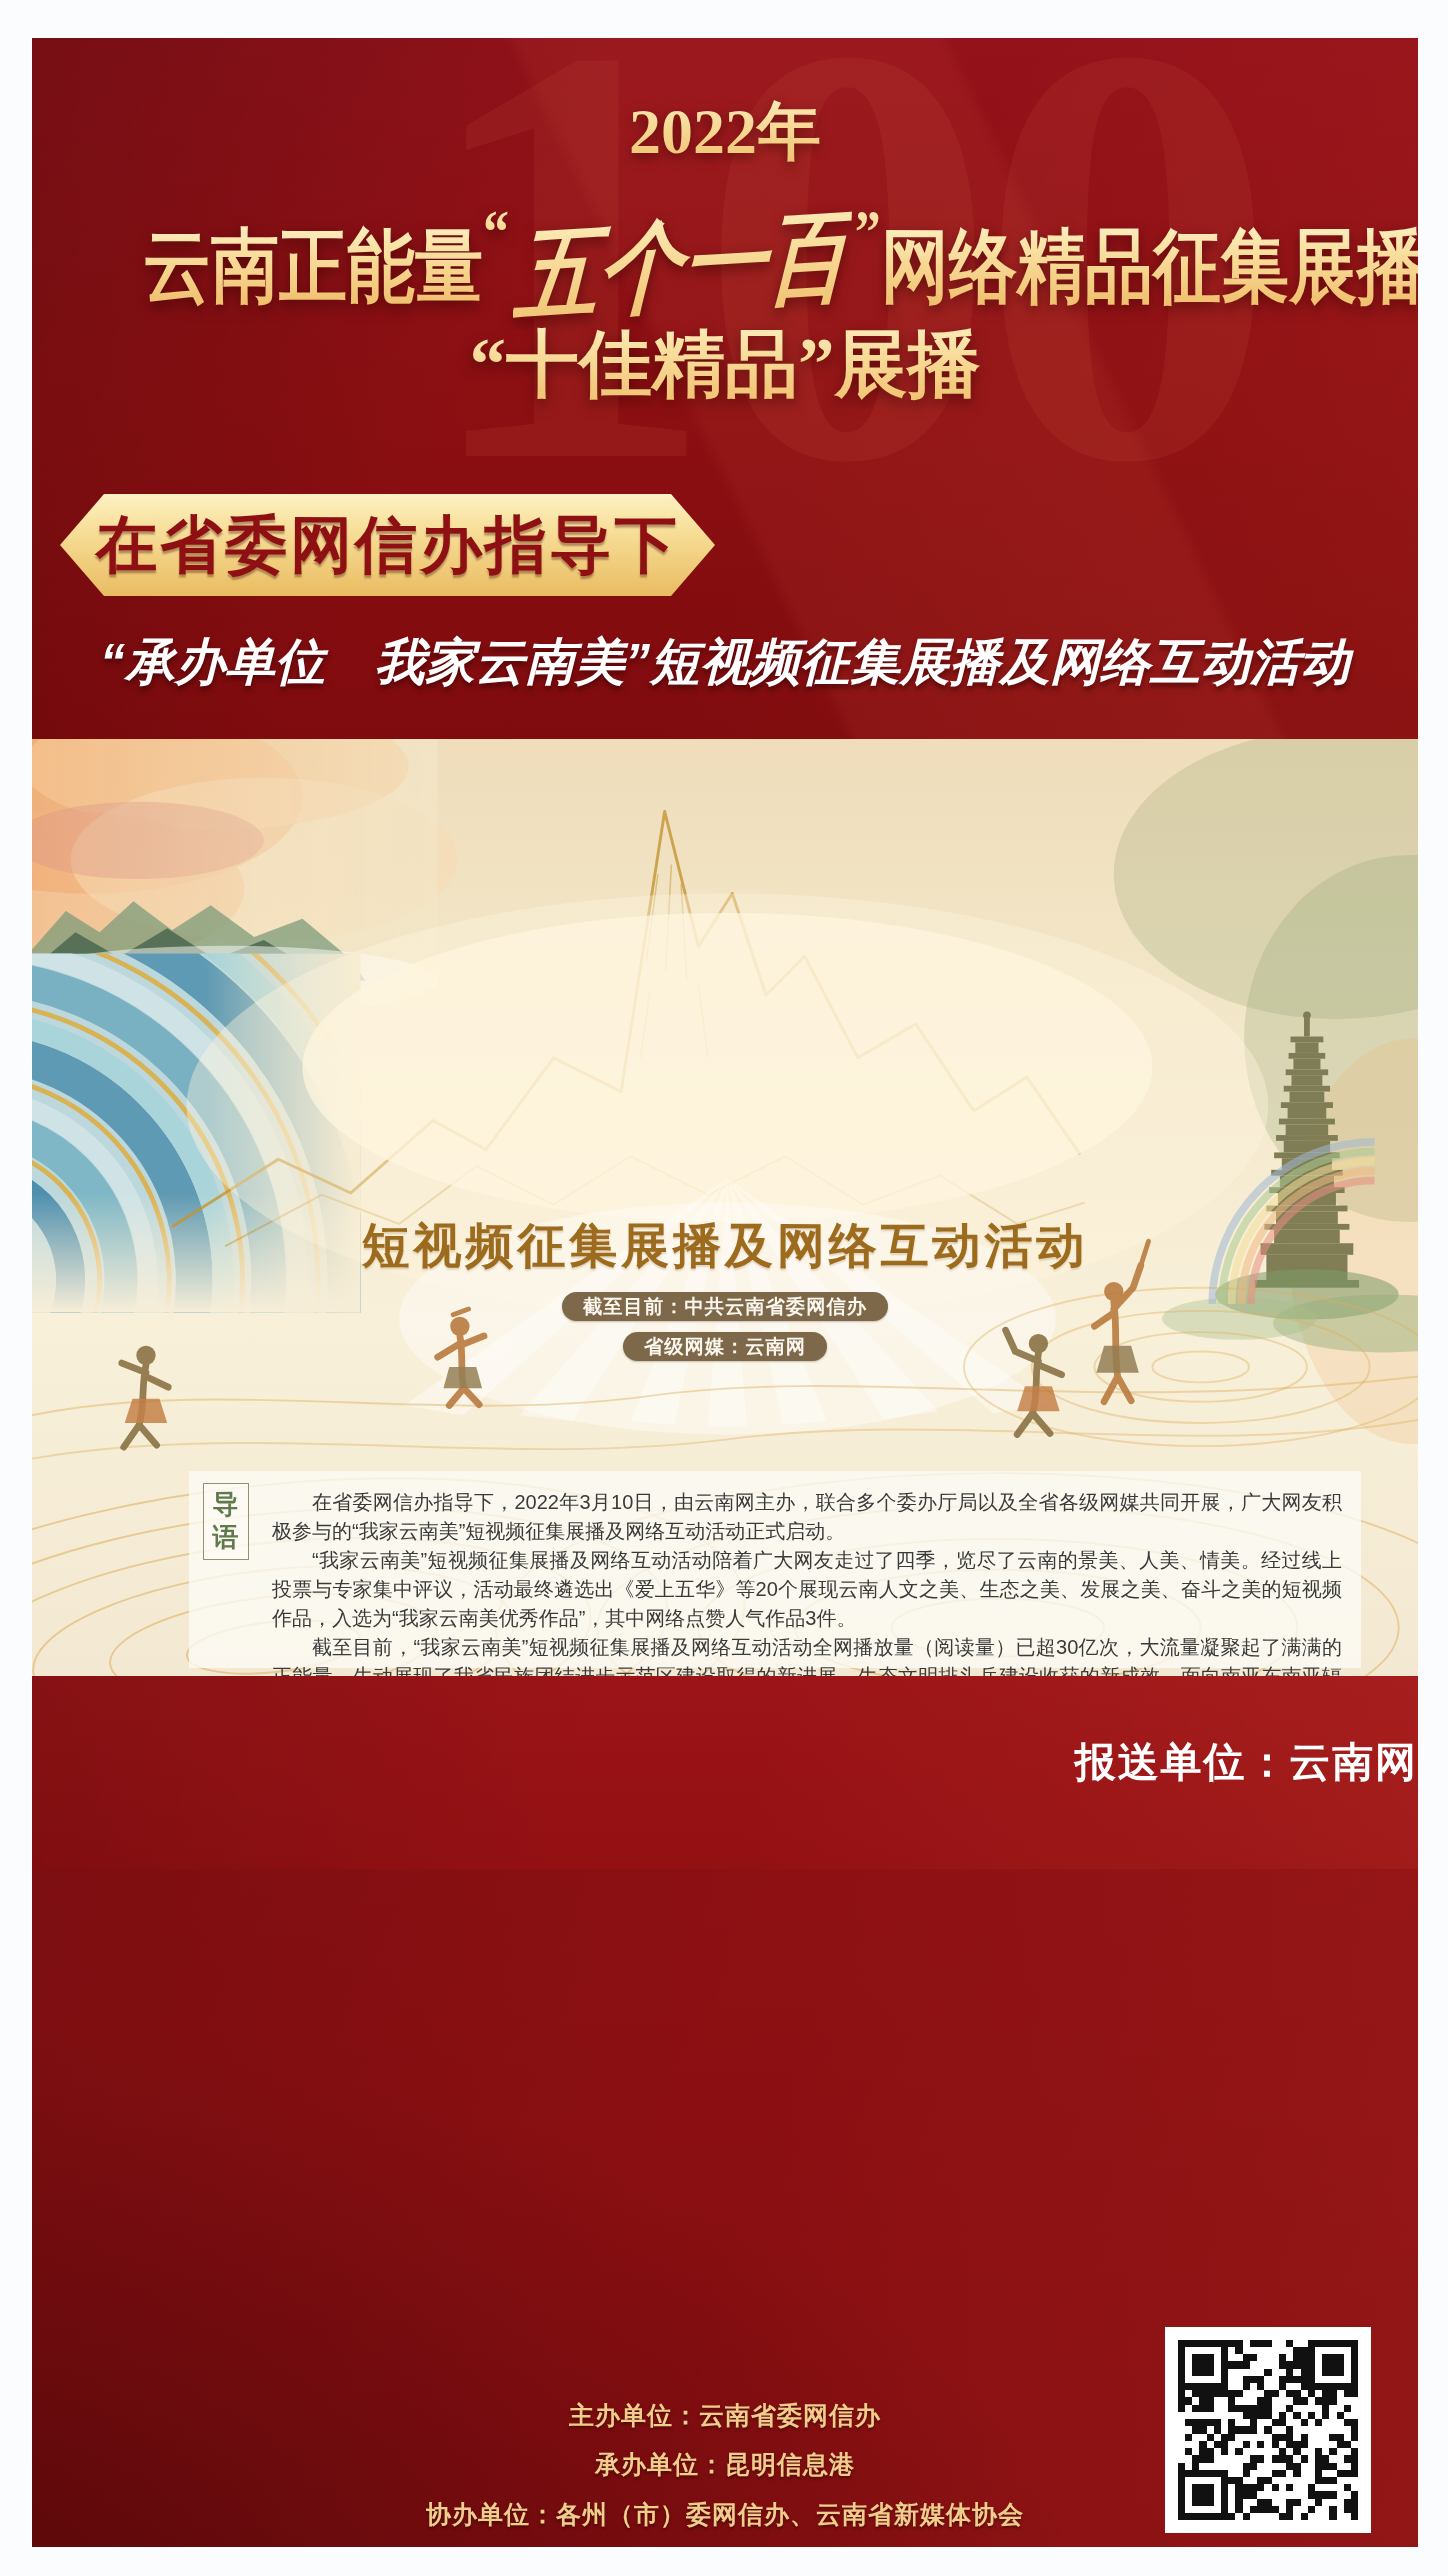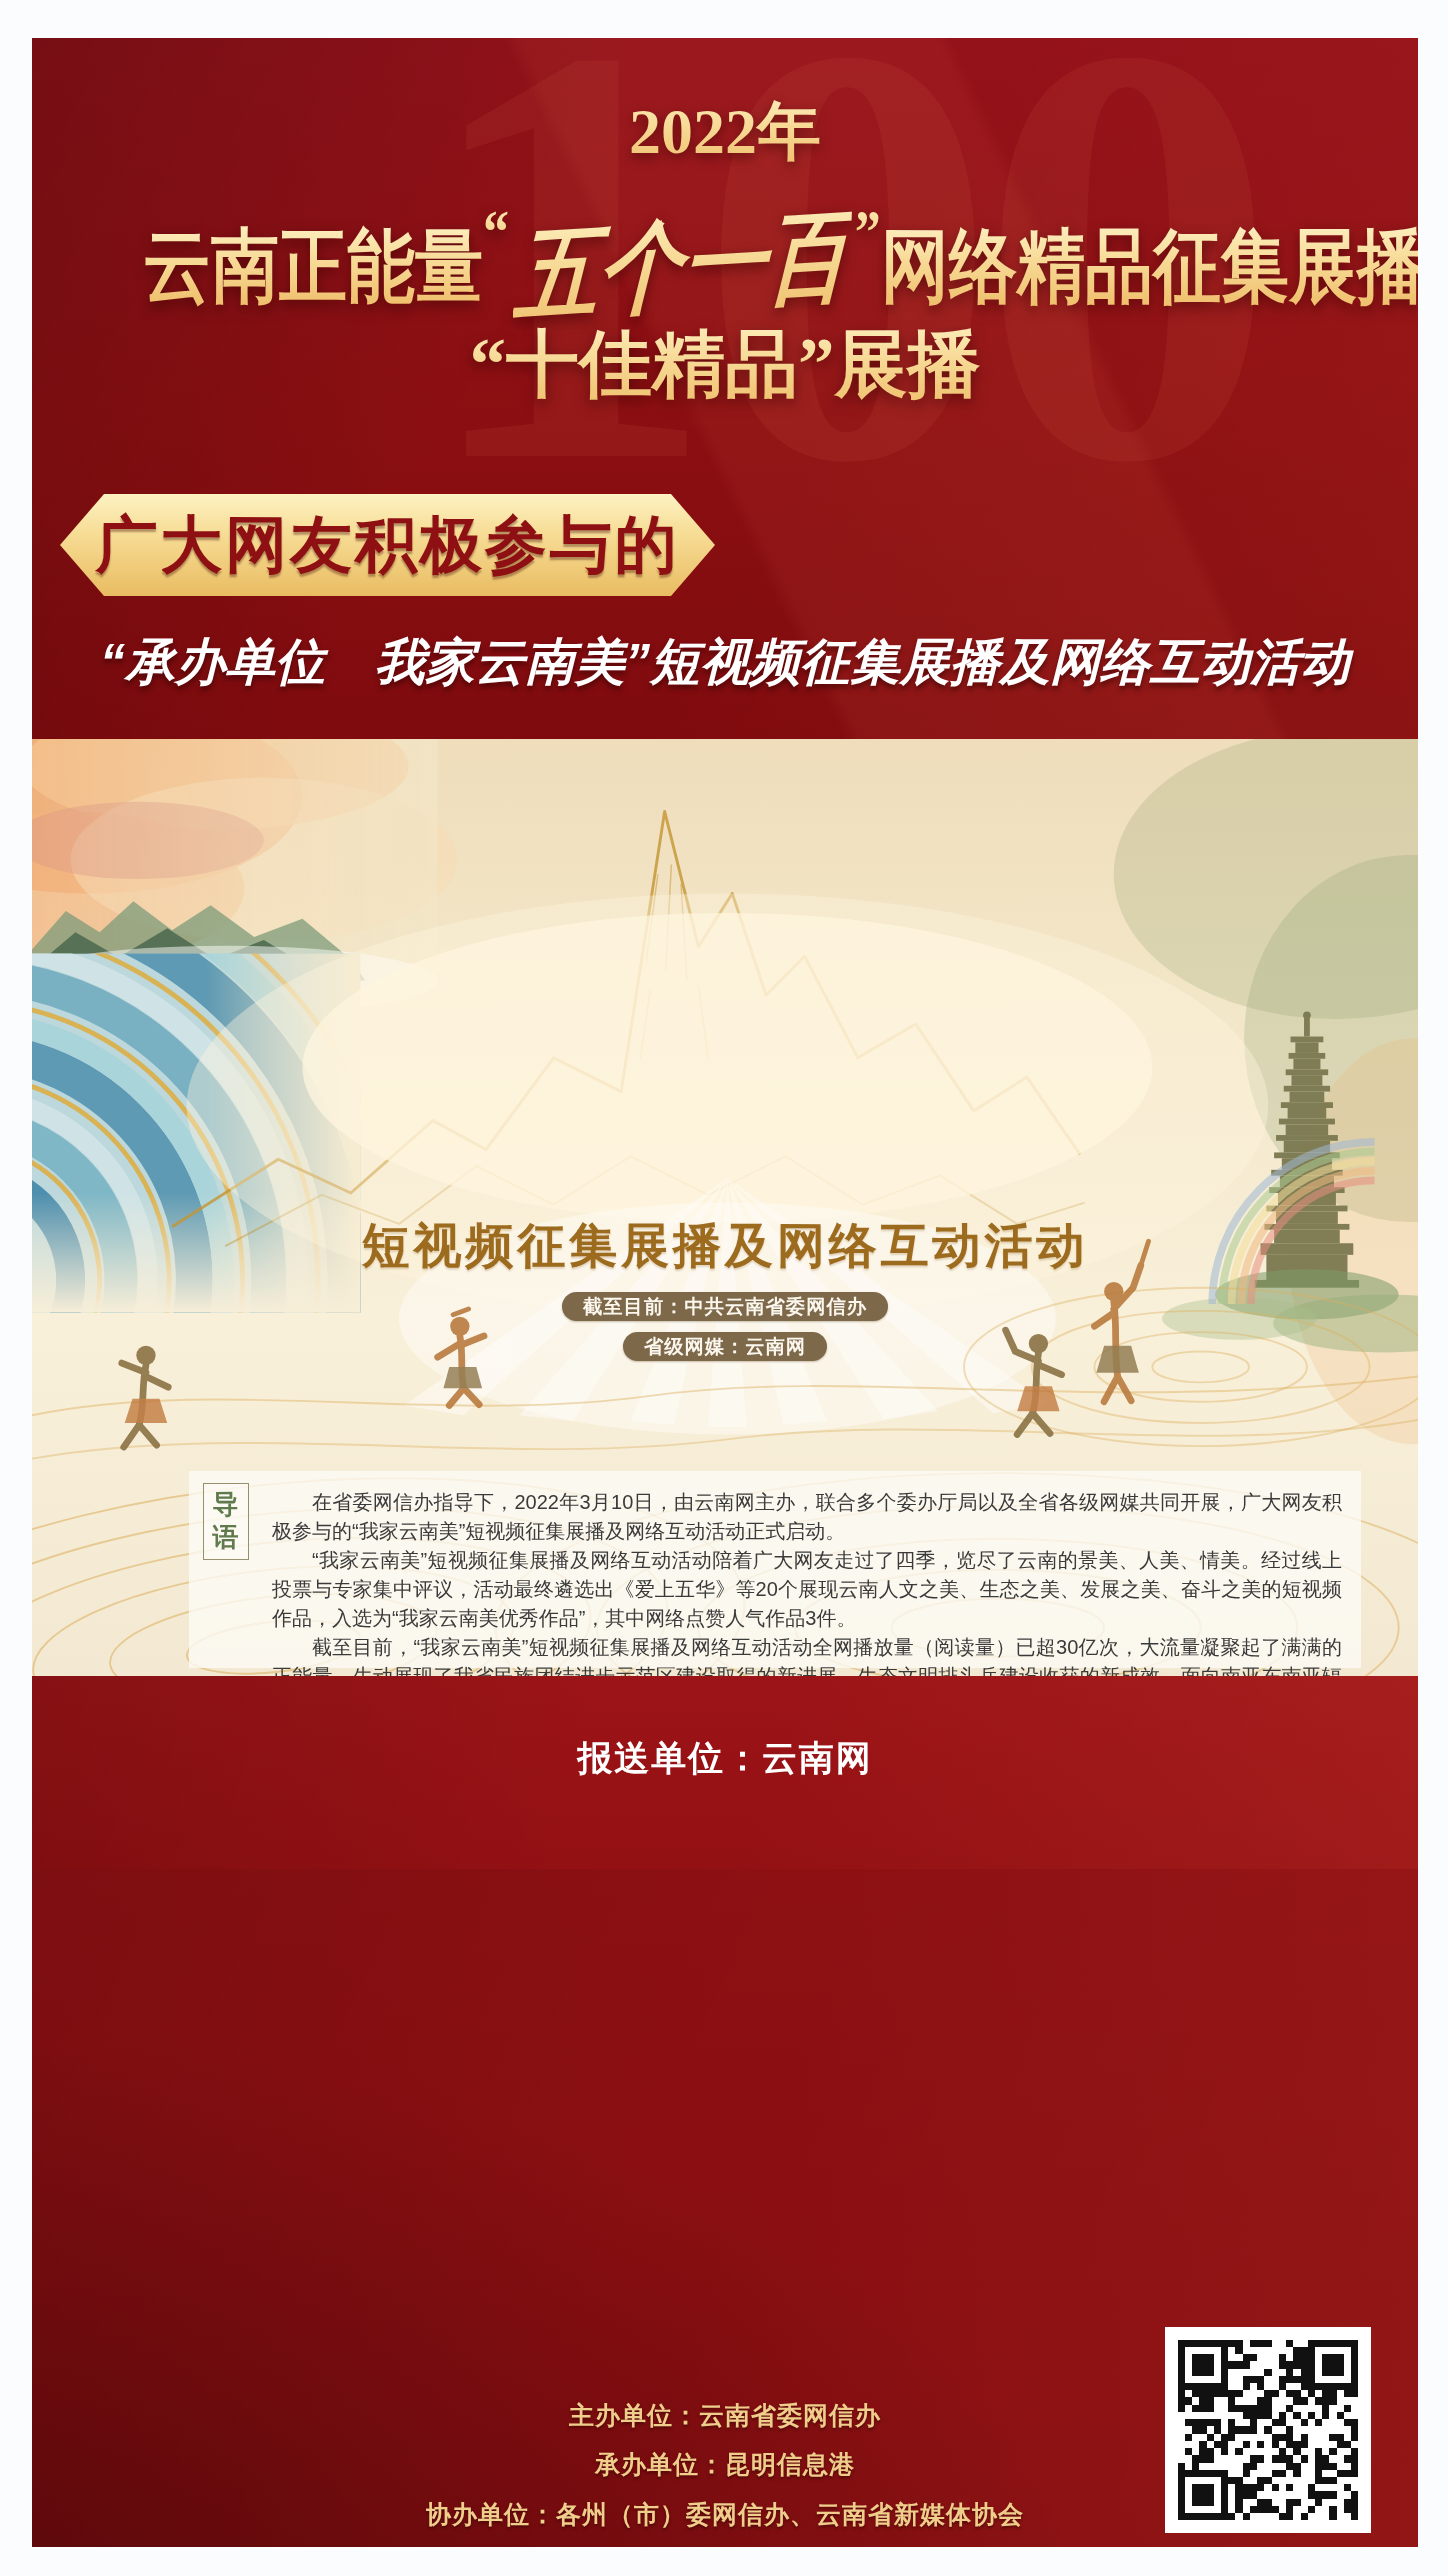--- a/index.html
+++ b/index.html
@@ -67,22 +67,22 @@
   .intro-text{position:absolute;left:83px;top:17.4px;width:1070px;color:#3a3a3a;
     font-size:20px;line-height:29px;text-align:justify;}
   .intro-text p{margin:0;text-indent:2em;}
 
   
   .report-band{position:absolute;left:0;top:1638px;width:1386px;height:193px;overflow:hidden;
     background:
       linear-gradient(105deg, rgba(0,0,0,.14) 0%, rgba(0,0,0,0) 40%),
       linear-gradient(285deg, rgba(255,110,80,.12) 0%, rgba(255,110,80,0) 48%),
       linear-gradient(180deg,#9c1417 0%,#931013 100%);}
-  .report-text{position:absolute;left:0;right:0;top:59px;text-align:center;color:#ffffff;
-    font-size:35px;font-weight:600;letter-spacing:1.9px;}
+  .report-text{position:absolute;left:0;right:0;top:59px;text-align:right;color:#ffffff;
+    font-size:41px;font-weight:600;letter-spacing:1.9px;}
 
   
   .bottom{position:absolute;left:0;top:1831px;width:1386px;height:678px;overflow:hidden;
     background:
       radial-gradient(ellipse at -8% 112%, rgba(40,3,4,.42) 0%, rgba(40,3,4,0) 55%),
       linear-gradient(290deg, rgba(255,100,70,.10) 0%, rgba(255,100,70,0) 50%),
       linear-gradient(115deg, rgba(0,0,0,.12) 0%, rgba(0,0,0,0) 45%),
       linear-gradient(180deg,#8e1013 0%,#850d10 100%);}
   .summary-box{position:absolute;left:29px;top:1.9px;width:1327px;height:409px;background:#ffffff;
     border-radius:25px;box-shadow:0 5.8px 17.4px rgba(40,0,0,.35);}
@@ -105,21 +105,21 @@
   <div class="content">
 
     <div class="header">
       <div class="watermark">100</div>
       <div class="h-year gold-text">2022年</div>
       <div class="h-line2">
         <span class="serif-part gold-text">云南正能量</span><span class="quote gold-text">“</span><span class="script-part gold-text">五个一百</span><span class="quote gold-text">”</span><span class="serif-part gold-text">网络精品征集展播活动</span>
       </div>
       <div class="h-line3 gold-text">“十佳精品”展播</div>
       <div class="badge">
-        <span class="badge-label">广大网友积极参与的</span>
+        <span class="badge-label">在省委网信办指导下</span>
       </div>
       <div class="h-activity">“承办单位　我家云南美”短视频征集展播及网络互动活动</div>
     </div>
 
     <div class="poster">
       <svg class="poster-art" viewBox="0 0 1435 970" preserveAspectRatio="none" xmlns="http://www.w3.org/2000/svg">
         <defs>
           <clipPath id="terraceClip">
               <rect x="0" y="222" width="340" height="372"></rect>
             </clipPath>

